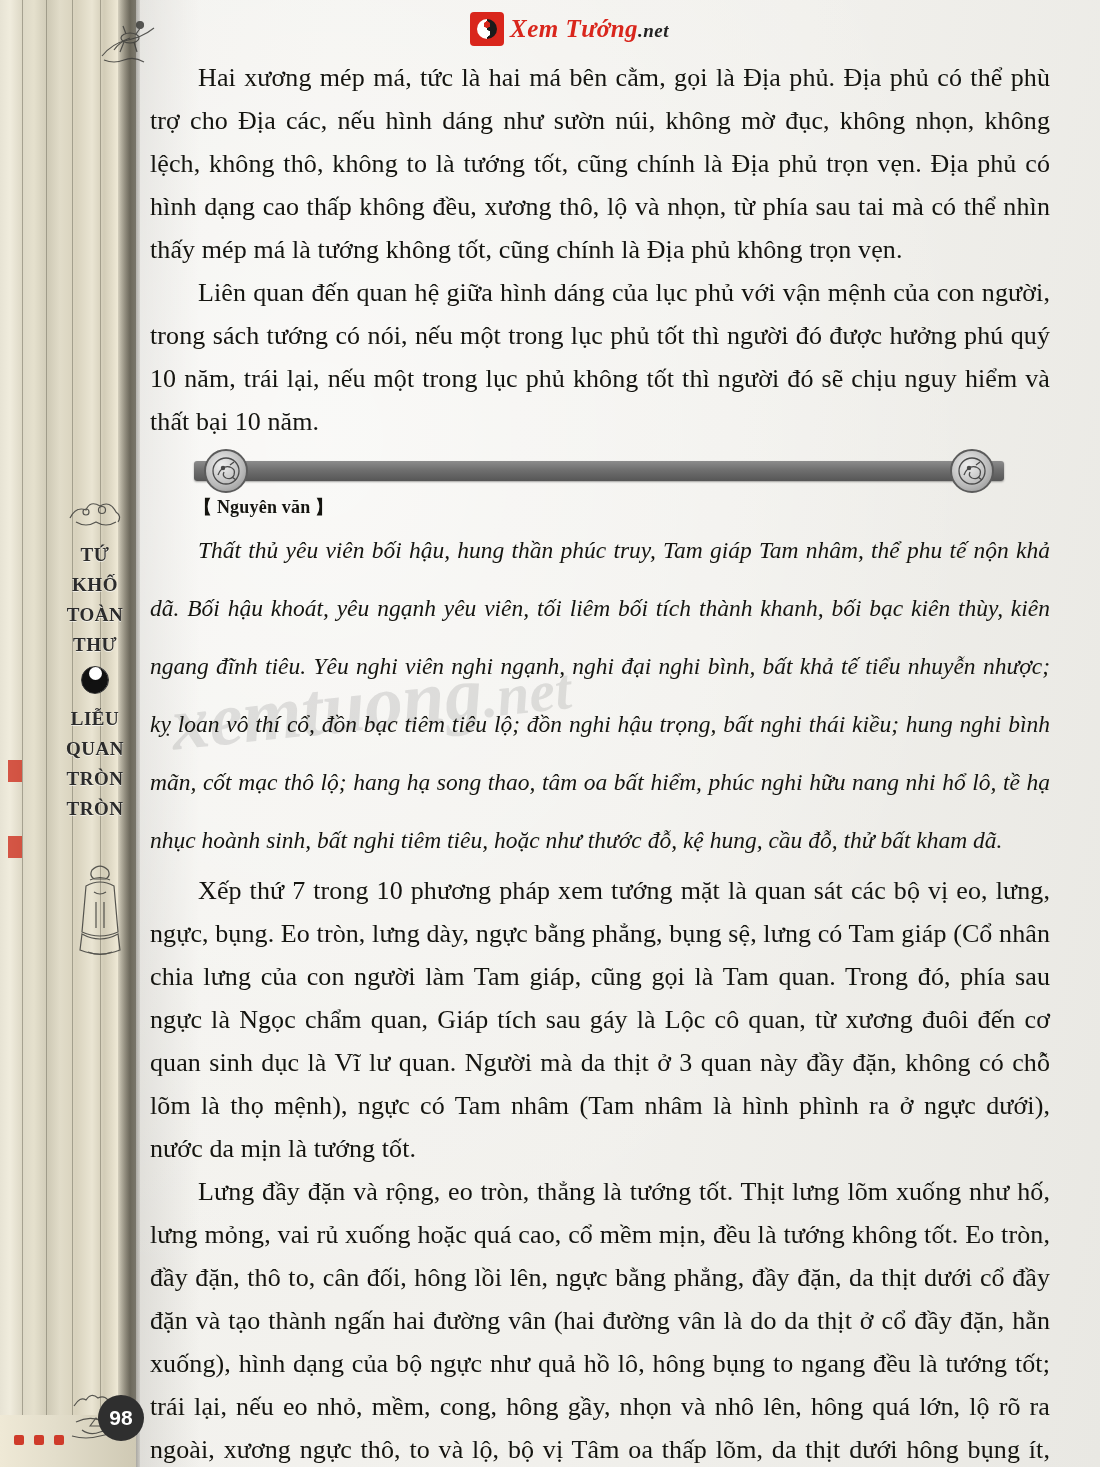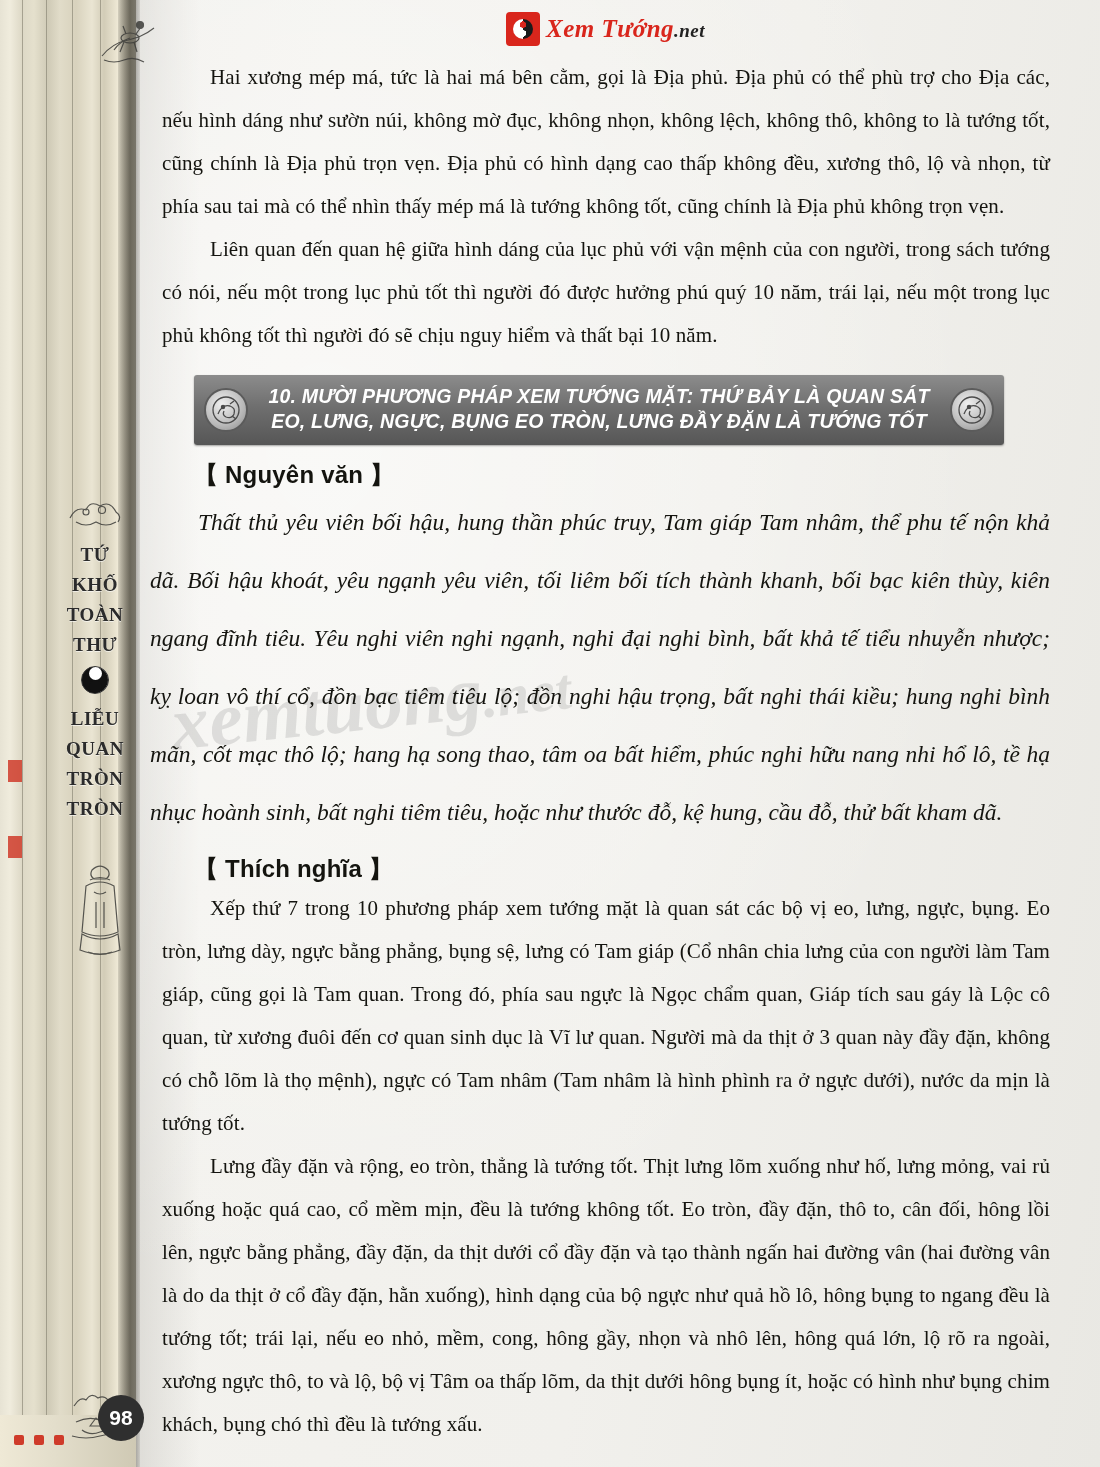--- a/index.html
+++ b/index.html
@@ -114,21 +114,20 @@
   .deco-boat  { left: 70px; top: 1392px; }
 
   
   .logo {
     position: absolute;
     left: 470px;
     top: 12px;
     display: flex;
     align-items: center;
     gap: 6px;
-    margin-left: 36px;
   }
   .logo-mark {
     width: 34px; height: 34px;
     border-radius: 4px;
     background: #d9261c;
     position: relative;
   }
   .logo-mark:after {
     content: "";
     position: absolute;
@@ -151,23 +150,23 @@
   .logo-text .net { color: #222; font-size: 19px; }
 
   
   .content {
     position: absolute;
     left: 150px;
     top: 56px;
     width: 900px;
   }
   p.body {
-    margin: 0 0 0 12px;
+    margin: 0 0 0 0;
     font-family: "Liberation Serif", serif;
-    font-size: 21px;
+    font-size: 26px;
     line-height: 43px;
     color: #14140f;
     text-align: justify;
     text-indent: 48px;
     letter-spacing: 0.1px;
   }
   p.body + p.body { margin-top: 0px; }
 
   
   .banner {
@@ -200,23 +199,23 @@
     border: 2px solid #5b5b5b;
     box-sizing: border-box;
   }
   .banner-seal.left  { left: 10px; }
   .banner-seal.right { right: 10px; }
   .banner-seal svg { display: block; margin: 4px auto; }
 
   
   .subhead {
     margin: 12px 0 2px 44px;
-    font-family: Liberation Sans, sans-serif;
-    font-weight: bold;
-    font-size: 24px;
+    font-family: Liberation Serif, serif;
+    font-weight: bold;
+    font-size: 18px;
     color: #14140f;
     letter-spacing: 0.2px;
   }
 
   p.quote {
     margin: 0;
     font-family: "Liberation Serif", serif;
     font-style: italic;
     font-size: 23.5px;
     line-height: 58px;
@@ -369,38 +368,33 @@
       <div class="banner-seal left">
         <svg width="32" height="32" viewBox="0 0 32 32">
           <g fill="none" stroke="#4a4a4a" stroke-width="1.3">
             <circle cx="16" cy="16" r="13"></circle>
             <path d="M8 20 q4-10 12-8 q6 2 4 8 q-2 5-8 3 q-4-2-2-6"></path>
             <circle cx="13" cy="13" r="1.6" fill="#4a4a4a"></circle>
             <path d="M20 10 l4-3 M22 22 l4 3"></path>
           </g>
         </svg>
       </div>
-      <div class="banner-text">
-        <div>10. MƯỜI PHƯƠNG PHÁP XEM TƯỚNG MẶT: THỨ BẢY LÀ QUAN SÁT</div>
-        <div>EO, LƯNG, NGỰC, BỤNG EO TRÒN, LƯNG ĐẦY ĐẶN LÀ TƯỚNG TỐT</div>
-      </div>
       <div class="banner-seal right">
         <svg width="32" height="32" viewBox="0 0 32 32">
           <g fill="none" stroke="#4a4a4a" stroke-width="1.3">
             <circle cx="16" cy="16" r="13"></circle>
             <path d="M8 20 q4-10 12-8 q6 2 4 8 q-2 5-8 3 q-4-2-2-6"></path>
             <circle cx="13" cy="13" r="1.6" fill="#4a4a4a"></circle>
             <path d="M20 10 l4-3 M22 22 l4 3"></path>
           </g>
         </svg>
       </div>
     </div>
 
     <div class="subhead">【 Nguyên văn 】</div>
     <p class="quote">Thất thủ yêu viên bối hậu, hung thần phúc truy, Tam giáp Tam nhâm, thể phu tế nộn khả dã. Bối hậu khoát, yêu ngạnh yêu viên, tối liêm bối tích thành khanh, bối bạc kiên thùy, kiên ngang đĩnh tiêu. Yêu nghi viên nghi ngạnh, nghi đại nghi bình, bất khả tế tiểu nhuyễn nhược; kỵ loan vô thí cổ, đồn bạc tiêm tiêu lộ; đồn nghi hậu trọng, bất nghi thái kiều; hung nghi bình mãn, cốt mạc thô lộ; hang hạ song thao, tâm oa bất hiểm, phúc nghi hữu nang nhi hổ lô, tề hạ nhục hoành sinh, bất nghi tiêm tiêu, hoặc như thước đỗ, kệ hung, cầu đỗ, thử bất kham dã.</p>
 
-    <div class="subhead">【 Thích nghĩa 】</div>
     <p class="body">Xếp thứ 7 trong 10 phương pháp xem tướng mặt là quan sát các bộ vị eo, lưng, ngực, bụng. Eo tròn, lưng dày, ngực bằng phẳng, bụng sệ, lưng có Tam giáp (Cổ nhân chia lưng của con người làm Tam giáp, cũng gọi là Tam quan. Trong đó, phía sau ngực là Ngọc chẩm quan, Giáp tích sau gáy là Lộc cô quan, từ xương đuôi đến cơ quan sinh dục là Vĩ lư quan. Người mà da thịt ở 3 quan này đầy đặn, không có chỗ lõm là thọ mệnh), ngực có Tam nhâm (Tam nhâm là hình phình ra ở ngực dưới), nước da mịn là tướng tốt.</p>
     <p class="body">Lưng đầy đặn và rộng, eo tròn, thẳng là tướng tốt. Thịt lưng lõm xuống như hố, lưng mỏng, vai rủ xuống hoặc quá cao, cổ mềm mịn, đều là tướng không tốt. Eo tròn, đầy đặn, thô to, cân đối, hông lồi lên, ngực bằng phẳng, đầy đặn, da thịt dưới cổ đầy đặn và tạo thành ngấn hai đường vân (hai đường vân là do da thịt ở cổ đầy đặn, hằn xuống), hình dạng của bộ ngực như quả hồ lô, hông bụng to ngang đều là tướng tốt; trái lại, nếu eo nhỏ, mềm, cong, hông gầy, nhọn và nhô lên, hông quá lớn, lộ rõ ra ngoài, xương ngực thô, to và lộ, bộ vị Tâm oa thấp lõm, da thịt dưới hông bụng ít, hoặc có hình như bụng chim khách, bụng chó thì đều là tướng xấu.</p>
   </div>
 
   <div class="page-number">98</div>
 </div>
 
 </body></html>

